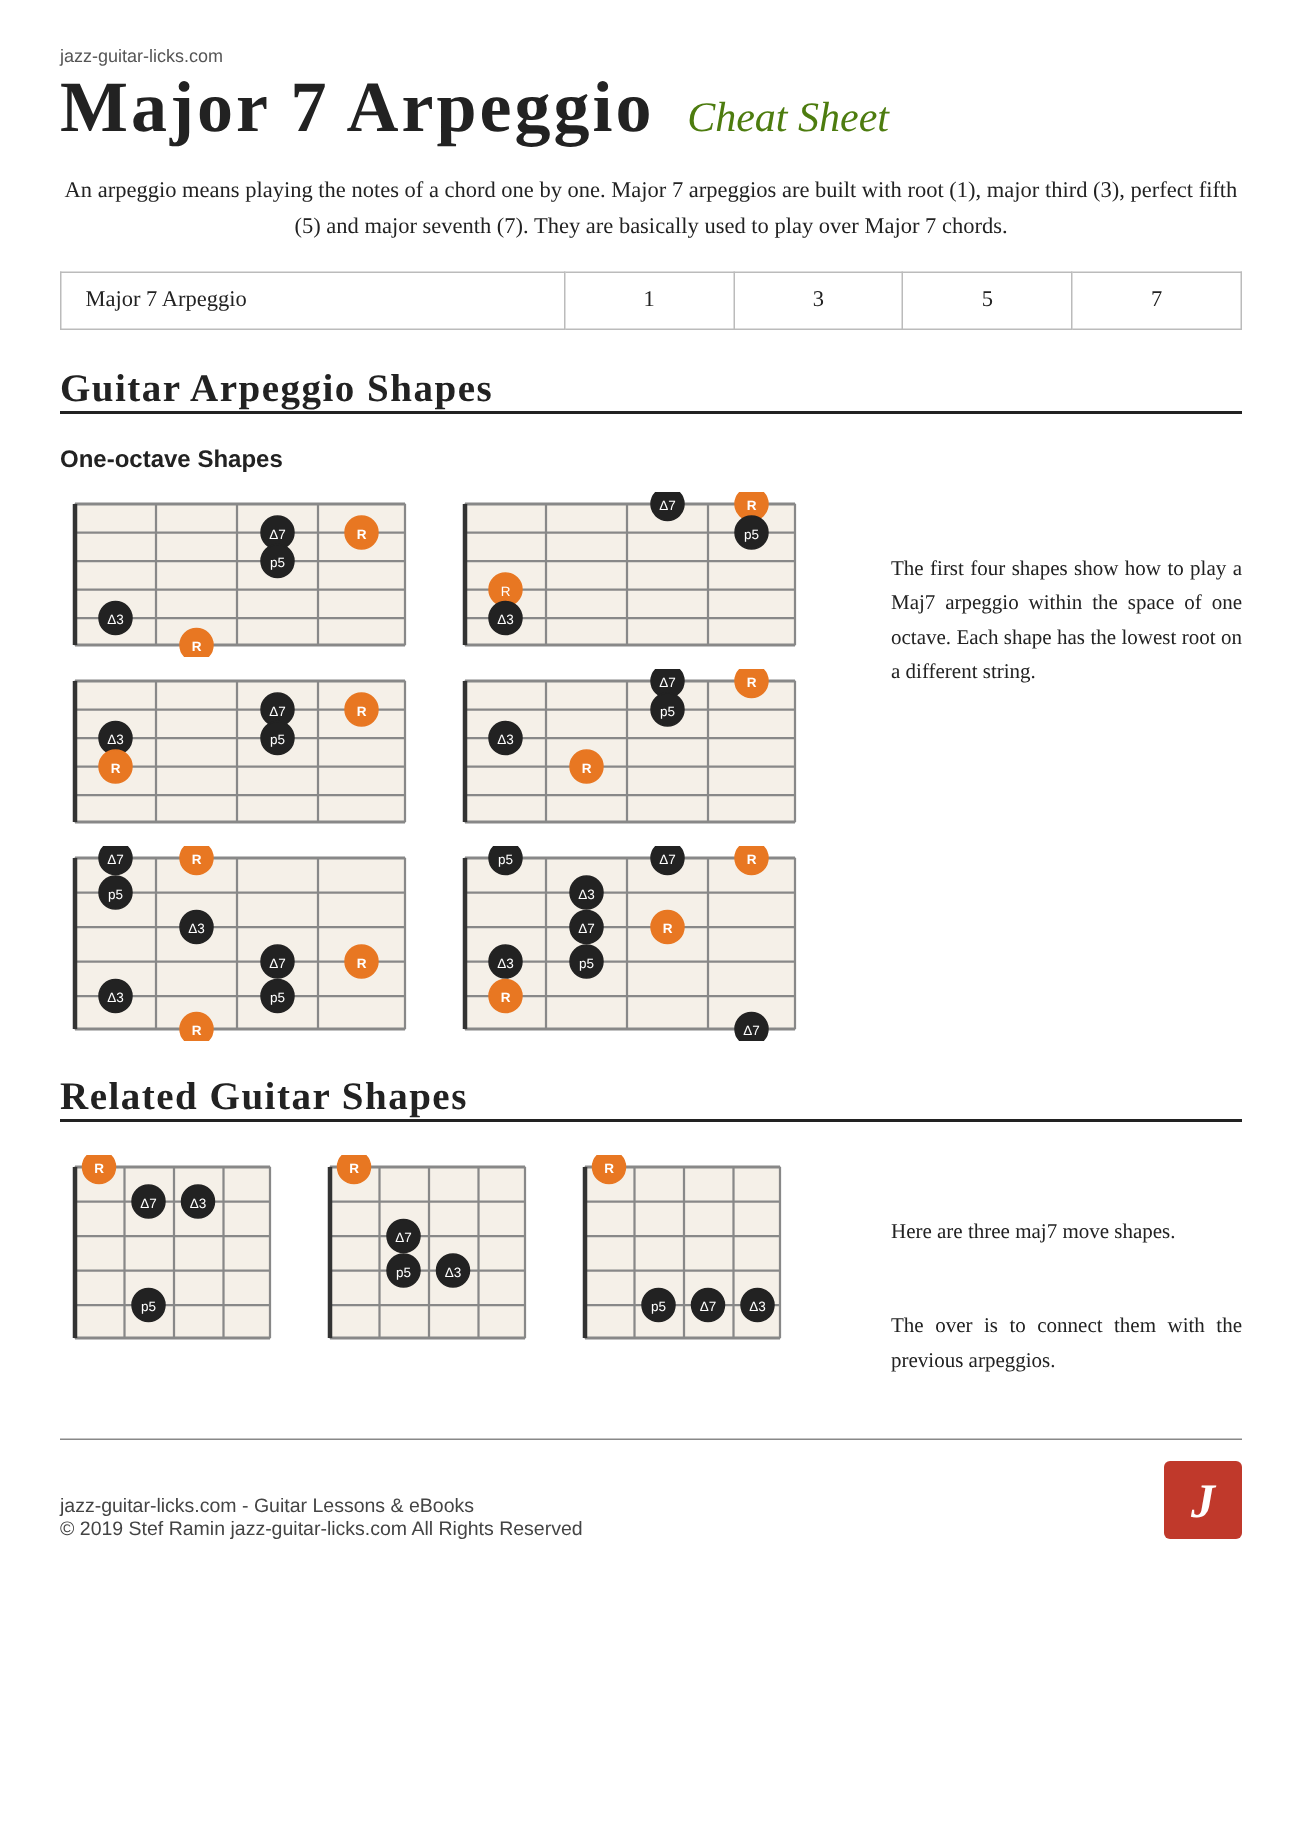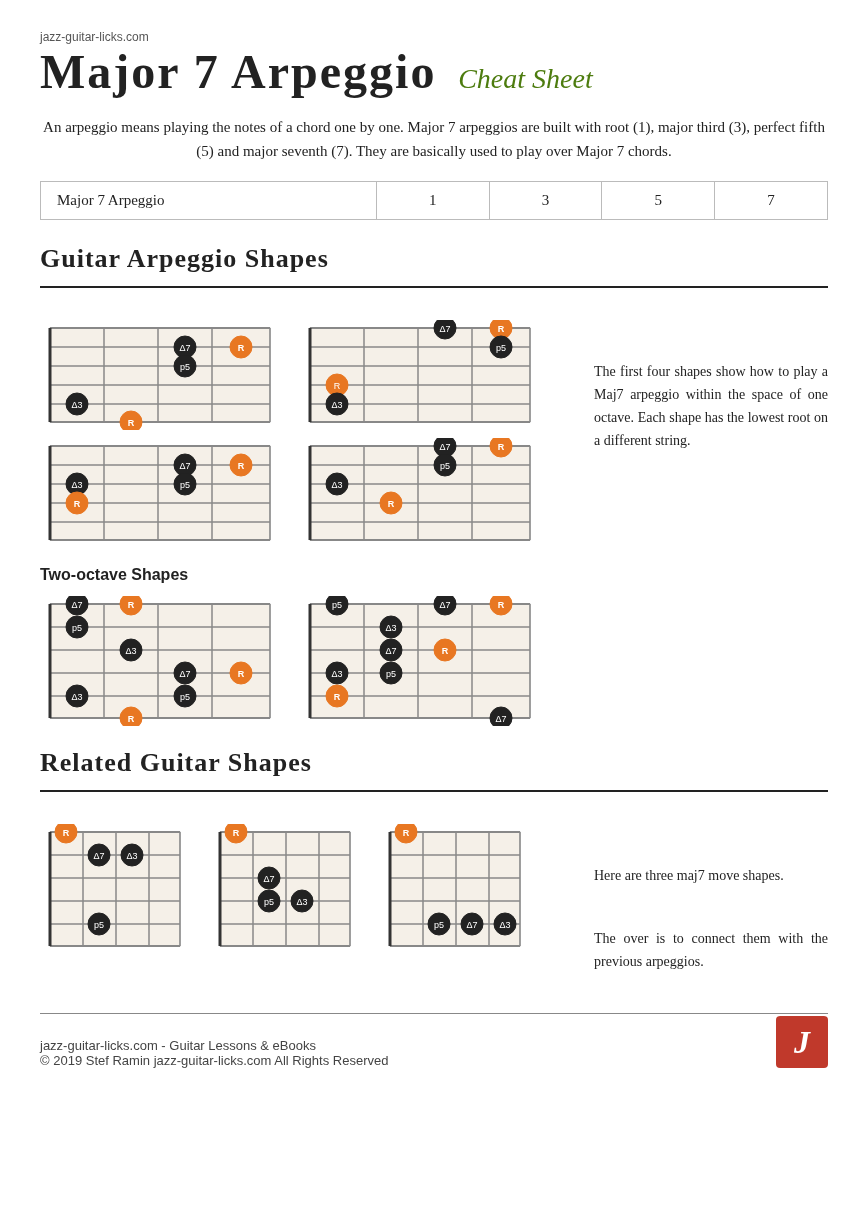--- a/index.html
+++ b/index.html
@@ -55,23 +55,23 @@
     }
     .chord-table td:first-child {
       text-align: left;
       padding-left: 16px;
     }
     .section-title {
       font-size: 26px;
       font-weight: bold;
       font-family: 'Palatino Linotype', Palatino, serif;
       letter-spacing: 1px;
-      margin-bottom: 32px;
+      margin-bottom: 22px;
       border-bottom: 2px solid #222;
-      padding-bottom: 12px;
+      padding-bottom: 0;
     }
     .subsection-title {
       font-size: 16px;
       font-weight: bold;
       font-family: Arial, sans-serif;
       margin-bottom: 12px;
     }
     .shapes-area {
       margin-bottom: 10px;
     }
@@ -80,21 +80,21 @@
       gap: 20px;
       margin-bottom: 12px;
       align-items: flex-start;
     }
     
     svg.fretboard {
       display: block;
     }
     .footer {
       margin-top: 30px;
-      padding-top: 2px;
+      padding-top: 14px;
       border-top: 1px solid #888;
       font-size: 13px;
       color: #444;
       font-family: Arial, sans-serif;
       display: flex;
       justify-content: space-between;
       align-items: flex-end;
     }
     .footer-logo {
       width: 52px;
@@ -153,20 +153,21 @@
     <td>3</td>
     <td>5</td>
     <td>7</td>
   </tr>
 </tbody>
   </table>
 
 <div class="shapes-area">
   <div class="section-title">Guitar Arpeggio Shapes</div>
 
+  <div class="subsection-title">One-octave Shapes</div>
 
   <div class="two-col-layout">
     <div class="diagrams-col">
 
       <div class="shapes-row" style="margin-bottom:8px;">
 
         <svg class="fretboard" width="240" height="110" viewBox="0 0 240 110">
 
           <rect x="10" y="8" width="220" height="94" fill="#f5f0e8" stroke="#bbb" stroke-width="1"></rect>
 
@@ -293,21 +294,20 @@
         </svg>
       </div>
     </div>
 
     <div class="text-col">
       <p class="text-block">The first four shapes show how to play a Maj7 arpeggio within the space of one octave. Each shape has the lowest root on a different string.</p>
       <br>
     </div>
   </div>
 
-  <div class="subsection-title" style="margin-top:10px;">Two-octave Shapes</div>
 
   <div class="two-col-layout">
     <div class="diagrams-col">
       <div class="shapes-row" style="margin-bottom:8px;">
 
         <svg class="fretboard" width="240" height="130" viewBox="0 0 240 130">
           <rect x="10" y="8" width="220" height="114" fill="#f5f0e8" stroke="#bbb" stroke-width="1"></rect>
           <line x1="10" y1="8" x2="230" y2="8" stroke="#888" stroke-width="2"></line>
           <line x1="10" y1="31" x2="230" y2="31" stroke="#888" stroke-width="1.5"></line>
           <line x1="10" y1="54" x2="230" y2="54" stroke="#888" stroke-width="1.5"></line>

